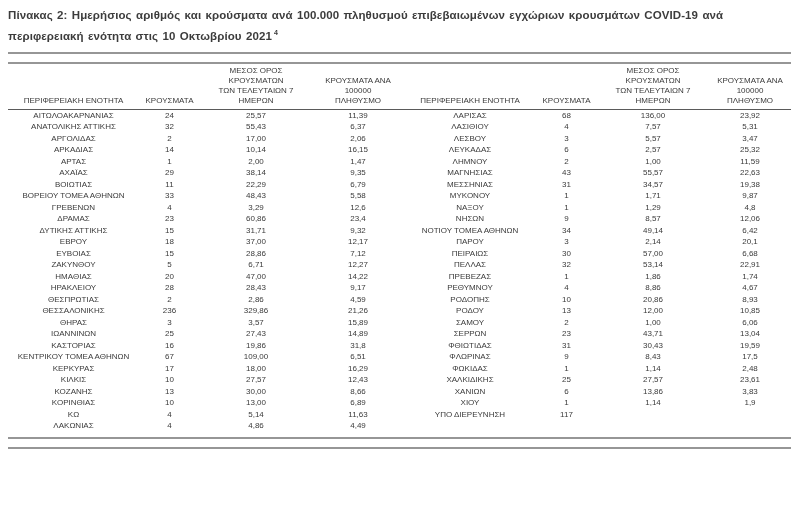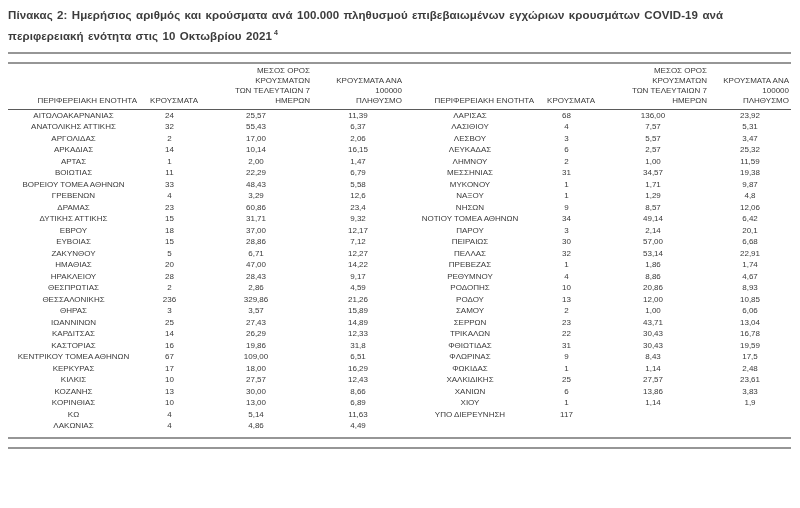--- a/index.html
+++ b/index.html
@@ -36,21 +36,21 @@
     width: 100%;
     border-collapse: collapse;
     table-layout: fixed;
     margin-top: 2px;
     font-size: 8px;
     color: #3a3a3a;
   }
   table.covid th {
     font-weight: 400;
     vertical-align: bottom;
-    text-align: right;
+    text-align: center;
     padding: 0 2px 3px 2px;
     line-height: 10px;
     border-bottom: 1px solid #5a5a5a;
     height: 36px;
   }
   th.multiline { white-space: pre-line; }
   table.covid td {
     text-align: center;
     padding: 0 2px;
     height: 11.5px;
@@ -140,20 +140,30 @@
         <td>ΑΡΤΑΣ</td>
         <td>1</td>
         <td>2,00</td>
         <td>1,47</td>
         <td>ΛΗΜΝΟΥ</td>
         <td>2</td>
         <td>1,00</td>
         <td>11,59</td>
       </tr>
       <tr>
+        <td>ΑΧΑΪΑΣ</td>
+        <td>29</td>
+        <td>38,14</td>
+        <td>9,35</td>
+        <td>ΜΑΓΝΗΣΙΑΣ</td>
+        <td>43</td>
+        <td>55,57</td>
+        <td>22,63</td>
+      </tr>
+      <tr>
         <td>ΒΟΙΩΤΙΑΣ</td>
         <td>11</td>
         <td>22,29</td>
         <td>6,79</td>
         <td>ΜΕΣΣΗΝΙΑΣ</td>
         <td>31</td>
         <td>34,57</td>
         <td>19,38</td>
       </tr>
       <tr>
@@ -280,30 +290,20 @@
         <td>ΙΩΑΝΝΙΝΩΝ</td>
         <td>25</td>
         <td>27,43</td>
         <td>14,89</td>
         <td>ΣΕΡΡΩΝ</td>
         <td>23</td>
         <td>43,71</td>
         <td>13,04</td>
       </tr>
       <tr>
-        <td>ΚΑΡΔΙΤΣΑΣ</td>
-        <td>14</td>
-        <td>26,29</td>
-        <td>12,33</td>
-        <td>ΤΡΙΚΑΛΩΝ</td>
-        <td>22</td>
-        <td>30,43</td>
-        <td>16,78</td>
-      </tr>
-      <tr>
         <td>ΚΑΣΤΟΡΙΑΣ</td>
         <td>16</td>
         <td>19,86</td>
         <td>31,8</td>
         <td>ΦΘΙΩΤΙΔΑΣ</td>
         <td>31</td>
         <td>30,43</td>
         <td>19,59</td>
       </tr>
       <tr>

